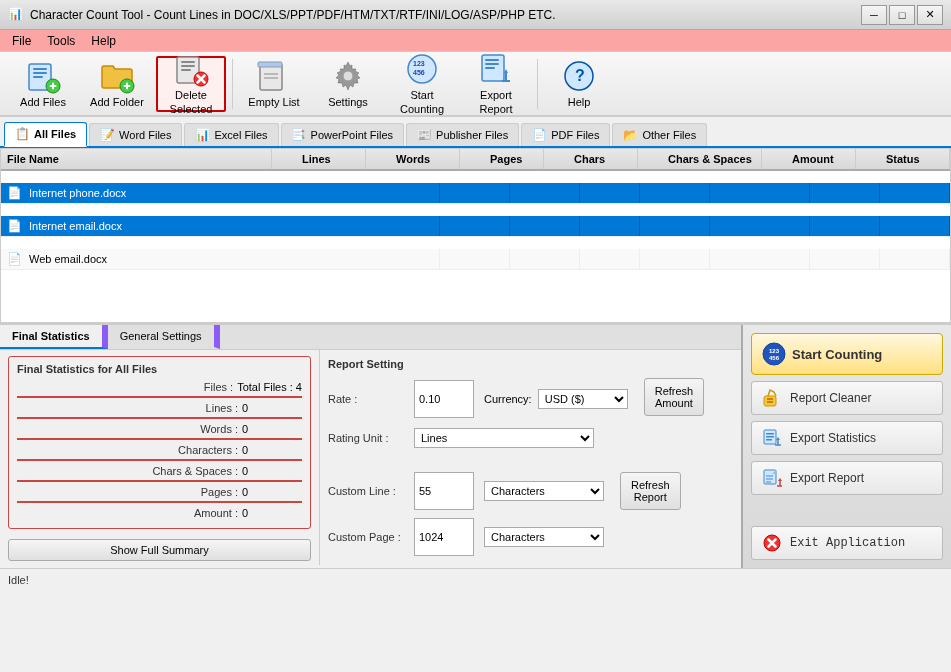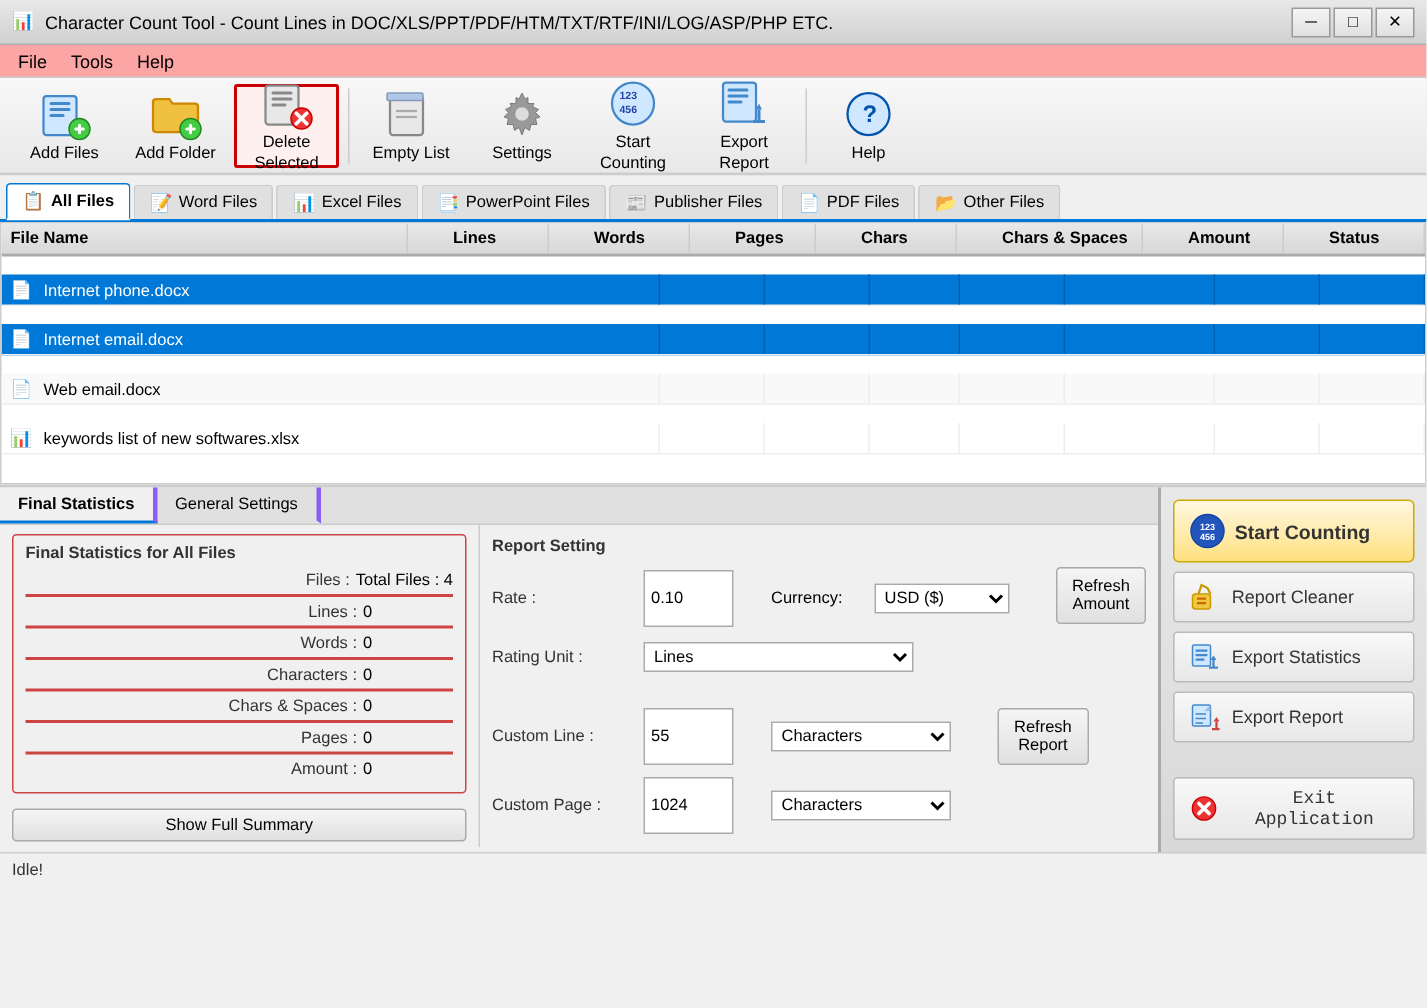--- a/index.html
+++ b/index.html
@@ -161,21 +161,21 @@
     
     .bottom-tabs {
       display: flex;
       background: #e0e0e0;
       border-bottom: 1px solid #ccc;
     }
     .bottom-tab {
       padding: 5px 12px;
       cursor: pointer;
       font-size: 11px;
-      border-right: 3px solid #8b5cf6;
+      border-right: 6px solid #8b5cf6;
       border-bottom: 2px solid transparent;
     }
     .bottom-tab.active { background: #f0f0f0; border-bottom: 2px solid #0078d7; font-weight: bold; }
 
     
     .stats-group {
       margin: 6px 8px;
       border: 1px solid #cc4444;
       border-radius: 3px;
       padding: 6px 8px;
@@ -203,21 +203,21 @@
       font-size: 11px;
       width: calc(100% - 16px);
       border-radius: 3px;
       text-align: center;
     }
     .report-title { font-size: 11px; font-weight: bold; margin-bottom: 8px; color: #333; }
     .report-row {
       display: flex;
       align-items: center;
       margin-bottom: 8px;
-      gap: 21px;
+      gap: 6px;
       font-size: 11px;
     }
     .report-label { min-width: 80px; color: #333; }
     .report-input {
       width: 60px; height: 38px;
       border: 1px solid #aaa;
       padding: 1px 4px;
       font-size: 11px;
       background: #fff;
     }
@@ -498,33 +498,20 @@
     </div>
     <div class="col"></div>
     <div class="col"></div>
     <div class="col"></div>
     <div class="col"></div>
     <div class="col"></div>
     <div class="col"></div>
     <div class="col"></div>
   </div>
 
-  <div class="file-row">
-    <div class="col">
-      <span style="color:#228822; font-size:12px; margin-right:4px;">📊</span>
-      <span>keywords list of new softwares.xlsx</span>
-    </div>
-    <div class="col"></div>
-    <div class="col"></div>
-    <div class="col"></div>
-    <div class="col"></div>
-    <div class="col"></div>
-    <div class="col"></div>
-    <div class="col"></div>
-  </div>
 </div>
 
 <div class="bottom-section">
 
   <div class="left-panel">
 
     <div class="bottom-tabs">
       <div class="bottom-tab active">Final Statistics</div>
       <div class="bottom-tab">General Settings</div>
     </div>

